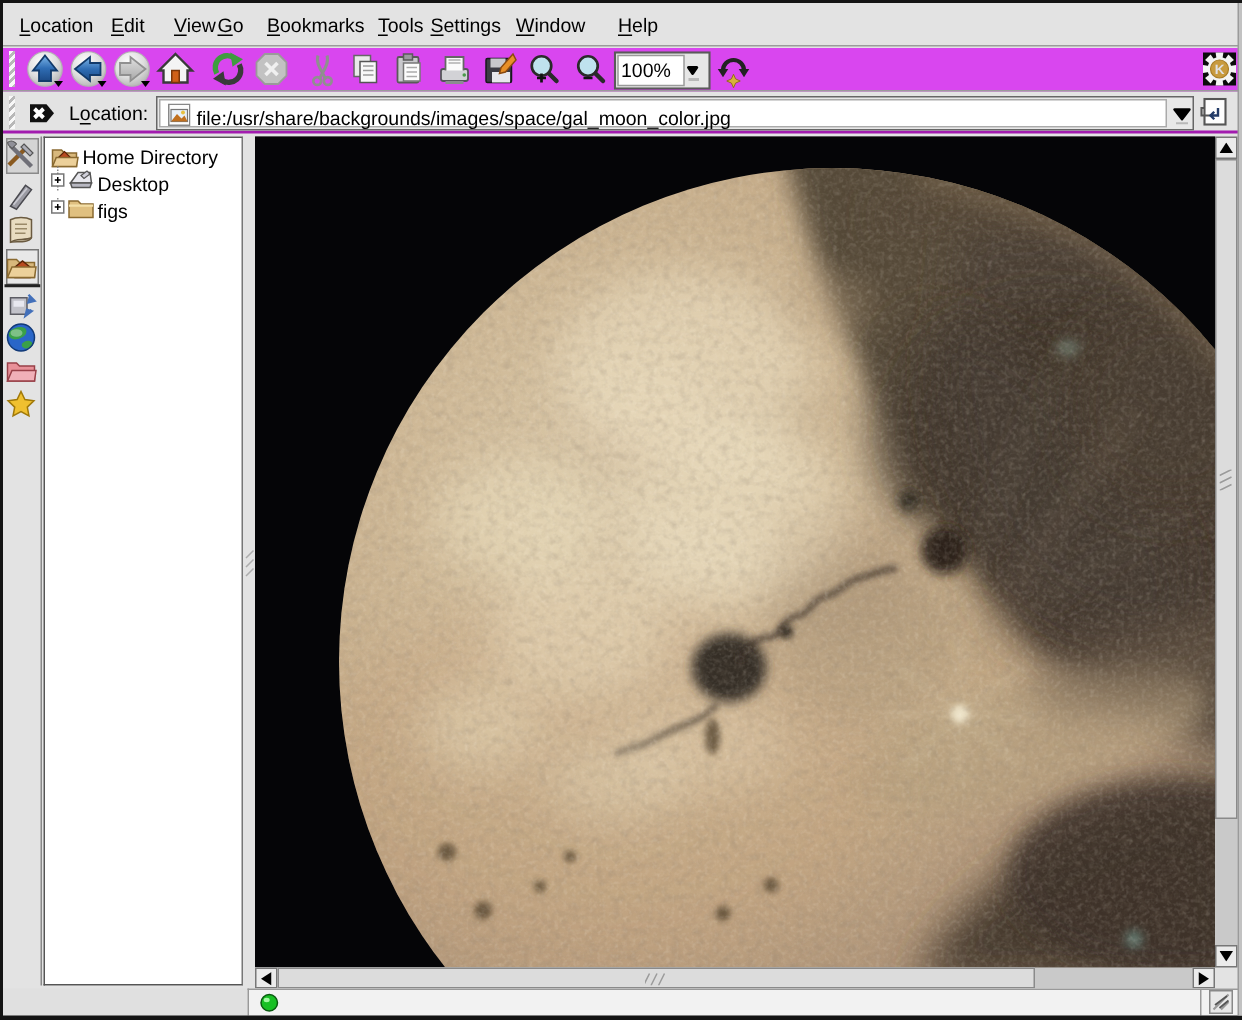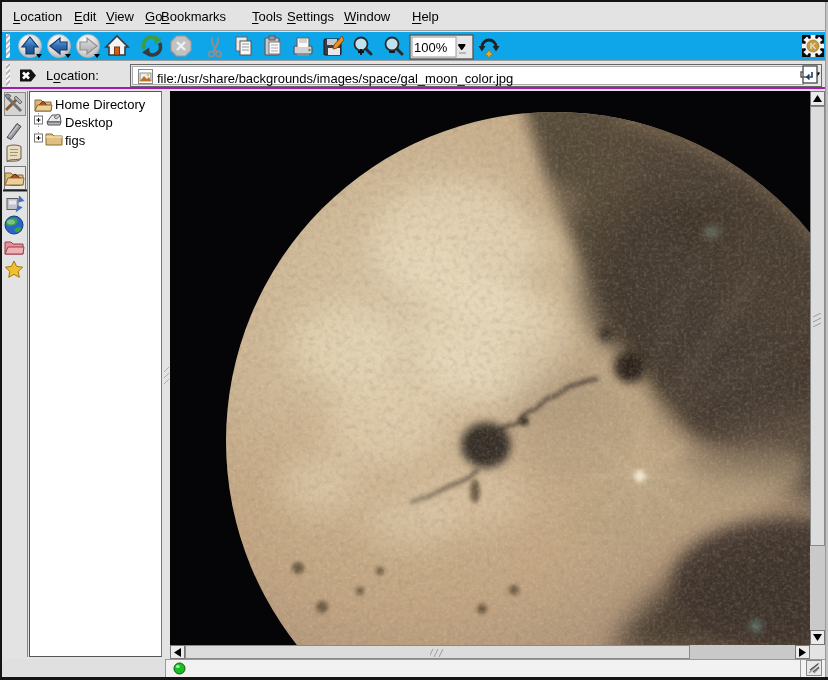--- a/index.html
+++ b/index.html
@@ -4,25 +4,25 @@
 *{margin:0;padding:0;box-sizing:border-box;}
 html,body{width:828px;height:680px;overflow:hidden;background:#000;}
 body{font-family:"Liberation Sans",sans-serif;}
 #win{position:absolute;left:0;top:0;width:828px;height:680px;background:#e3e3e3;}
 .abs{position:absolute;}
 u{text-decoration:underline;text-underline-offset:2px;}
 
 #menubar{left:2px;top:2px;width:824px;height:29px;background:#e3e3e3;border-bottom:1px solid #9b9b9b;}
 #menubar span{position:absolute;top:7px;font-size:13px;color:#000;}
 
-#toolbar{left:2px;top:32px;width:824px;height:29px;background:#0ea5e9;border-bottom:1px solid #9b9b9b;}
+#toolbar{left:2px;top:32px;width:824px;height:29px;background:#d946ef;border-bottom:1px solid #9b9b9b;}
 
 #locbar{left:2px;top:62px;width:824px;height:27px;background:#e3e3e3;border-bottom:2px solid #a21caf;}
 .grip{width:4px;background:repeating-linear-gradient(135deg,#f8f8f8 0 2px,#b8b8b8 2px 4px);}
-#urlbox{left:102px;top:2px;width:692px;height:23px;border:1px solid #666;background:#e8e8e8;margin-left:26px;}
+#urlbox{left:102px;top:2px;width:692px;height:23px;border:1px solid #666;background:#e8e8e8;}
 #urlfield{left:1px;top:1px;width:672px;height:19px;background:#fff;border:1px solid #aaa;}
 #urltext{left:26px;top:6px;font-size:13px;color:#000;white-space:nowrap;}
 
 #side{left:2px;top:91px;width:26px;height:566px;background:#e3e3e3;border-right:1px solid #888;}
 #tree{left:29px;top:91px;width:133px;height:566px;background:#fff;border:1px solid #555;border-right:1px solid #777;}
 #splitter{left:163px;top:91px;width:7px;height:554px;background:#e3e3e3;}
 #view{left:170px;top:91px;width:640px;height:554px;background:#06060a;}
 
 #vsb{left:810px;top:91px;width:15px;height:554px;background:#c9c9c9;}
 #hsb{left:170px;top:645px;width:640px;height:14px;background:#c9c9c9;}
@@ -30,23 +30,23 @@
 .sthumb{background:#dcdcdc;border:1px solid #8a8a8a;}
 
 #status{left:2px;top:659px;width:824px;height:18px;background:#e0e0e0;}
 #statwhite{left:163px;top:0px;width:661px;height:18px;background:#f2f2f2;border-left:1px solid #999;border-top:1px solid #999;}
 </style></head>
 <body>
 <div id="win">
   <div id="menubar" class="abs">
     <span style="left:11px"><u>L</u>ocation</span>
     <span style="left:72px"><u>E</u>dit</span>
-    <span style="left:104px"><u>V</u>iew</span>
+    <span style="left:114px"><u>V</u>iew</span>
     <span style="left:143px"><u>G</u>o</span>
-    <span style="left:159px"><u>B</u>ookmarks</span>
+    <span style="left:176px"><u>B</u>ookmarks</span>
     <span style="left:250px"><u>T</u>ools</span>
     <span style="left:285px"><u>S</u>ettings</span>
     <span style="left:342px"><u>W</u>indow</span>
     <span style="left:410px"><u>H</u>elp</span>
   </div>
   <div id="toolbar" class="abs">
     <div class="abs grip" style="left:4px;top:2px;height:24px;"></div>
     <svg class="abs" style="left:0;top:0" width="824" height="29" viewBox="0 0 824 29">
       <defs>
         <radialGradient id="btn3d" cx="0.4" cy="0.3" r="0.8">

